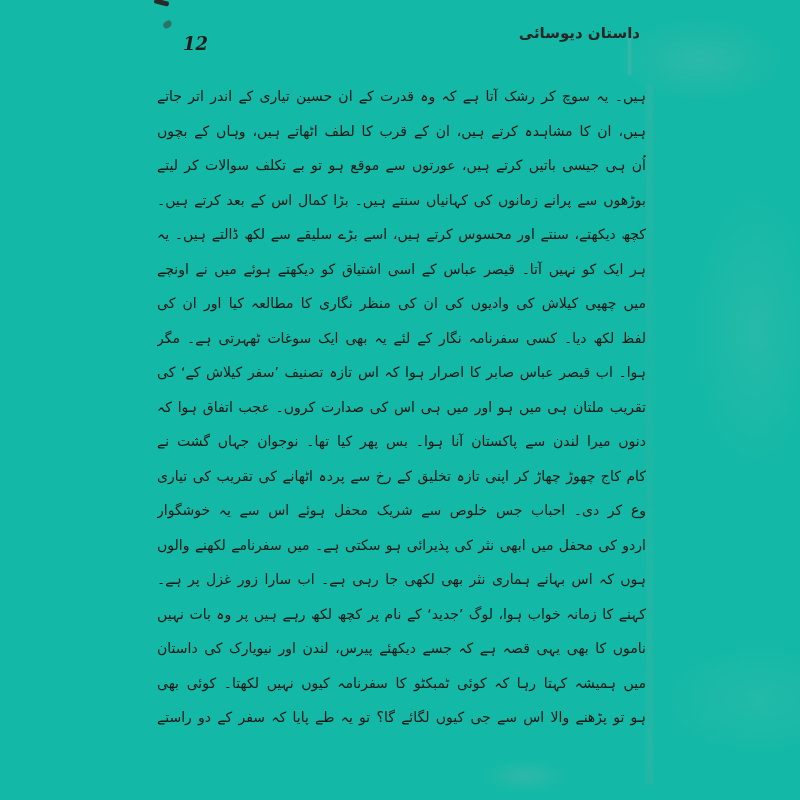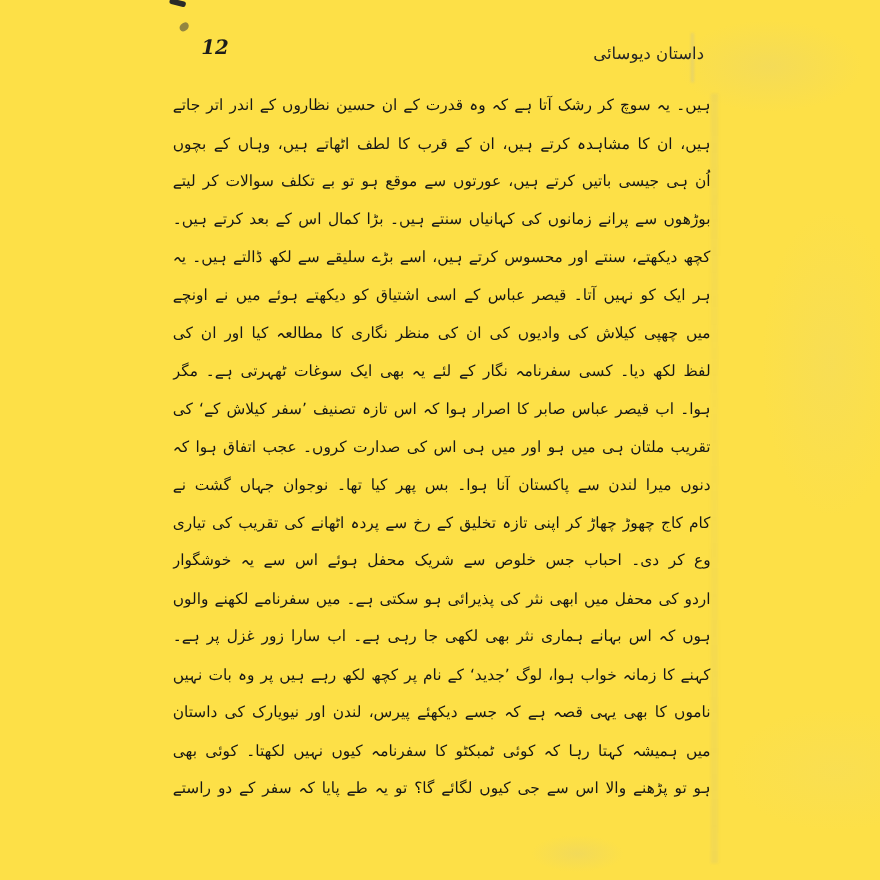--- a/index.html
+++ b/index.html
@@ -8,21 +8,21 @@
     width: 800px;
     height: 800px;
     background: #f7f7f5;
     overflow: hidden;
     font-family: "DejaVu Sans", sans-serif;
   }
   .page {
     position: absolute;
     left: 0; top: 0;
     width: 800px; height: 800px;
-    background: #fde047;
+    background: #14b8a6;
   }
   
   .page::before {
     content: "";
     position: absolute; inset: 0;
     background:
       radial-gradient(120px 60px at 700px 60px,  rgba(190,190,188,0.14), transparent 70%),
       radial-gradient(90px 200px at 755px 330px, rgba(200,200,198,0.10), transparent 70%),
       radial-gradient(60px 24px at 525px 776px,  rgba(185,185,183,0.16), transparent 70%),
       radial-gradient(140px 80px at 760px 700px, rgba(205,205,203,0.08), transparent 70%);
@@ -64,24 +64,24 @@
     position: absolute;
     left: 183px; top: 33px;
     font-family: "DejaVu Serif", serif;
     font-style: italic;
     font-weight: bold;
     font-size: 18px;
     color: #1d1d1b;
   }
   .running-head {
     position: absolute;
-    right: 160px; top: 40px;
+    right: 160px; top: 24px;
     direction: rtl;
     font-size: 15px;
-    font-weight: 400;
+    font-weight: 700;
     color: #262624;
   }
   .text-block {
     position: absolute;
     left: 157px; top: 79px;
     width: 489px;
     direction: rtl;
     color: #161614;
   }
   .text-line {
@@ -105,21 +105,21 @@
 
   <div class="tick-a"></div>
   <div class="tick-b"></div>
   <div class="right-streak"></div>
   <div class="edge-streak"></div>
 
   <div class="page-number">12</div>
   <div class="running-head">داستان دیوسائی</div>
 
   <div class="text-block">
-    <span class="text-line">ہیں۔ یہ سوچ کر رشک آتا ہے کہ وہ قدرت کے ان حسین نظاروں کے اندر اتر جاتے</span>
+    <span class="text-line">ہیں۔ یہ سوچ کر رشک آتا ہے کہ وہ قدرت کے ان حسین تیاری کے اندر اتر جاتے</span>
     <span class="text-line">ہیں، ان کا مشاہدہ کرتے ہیں، ان کے قرب کا لطف اٹھاتے ہیں، وہاں کے بچوں سے</span>
     <span class="text-line">اُن ہی جیسی باتیں کرتے ہیں، عورتوں سے موقع ہو تو بے تکلف سوالات کر لیتے ہیں اور</span>
     <span class="text-line">بوڑھوں سے پرانے زمانوں کی کہانیاں سنتے ہیں۔ بڑا کمال اس کے بعد کرتے ہیں۔ جو</span>
     <span class="text-line">کچھ دیکھتے، سنتے اور محسوس کرتے ہیں، اسے بڑے سلیقے سے لکھ ڈالتے ہیں۔ یہ ہنر</span>
     <span class="text-line">ہر ایک کو نہیں آتا۔ قیصر عباس کے اسی اشتیاق کو دیکھتے ہوئے میں نے اونچے پہاڑوں</span>
     <span class="text-line">میں چھپی کیلاش کی وادیوں کی ان کی منظر نگاری کا مطالعہ کیا اور ان کی تحریر کا مختصر سا پیش</span>
     <span class="text-line">لفظ لکھ دیا۔ کسی سفرنامہ نگار کے لئے یہ بھی ایک سوغات ٹھہرتی ہے۔ مگر قصہ یہاں ختم نہیں</span>
     <span class="text-line">ہوا۔ اب قیصر عباس صابر کا اصرار ہوا کہ اس تازہ تصنیف ’سفر کیلاش کے‘ کی تعارفی</span>
     <span class="text-line">تقریب ملتان ہی میں ہو اور میں ہی اس کی صدارت کروں۔ عجب اتفاق ہوا کہ ان ہی</span>
     <span class="text-line">دنوں میرا لندن سے پاکستان آنا ہوا۔ بس پھر کیا تھا۔ نوجوان جہاں گشت نے دوسرے</span>

